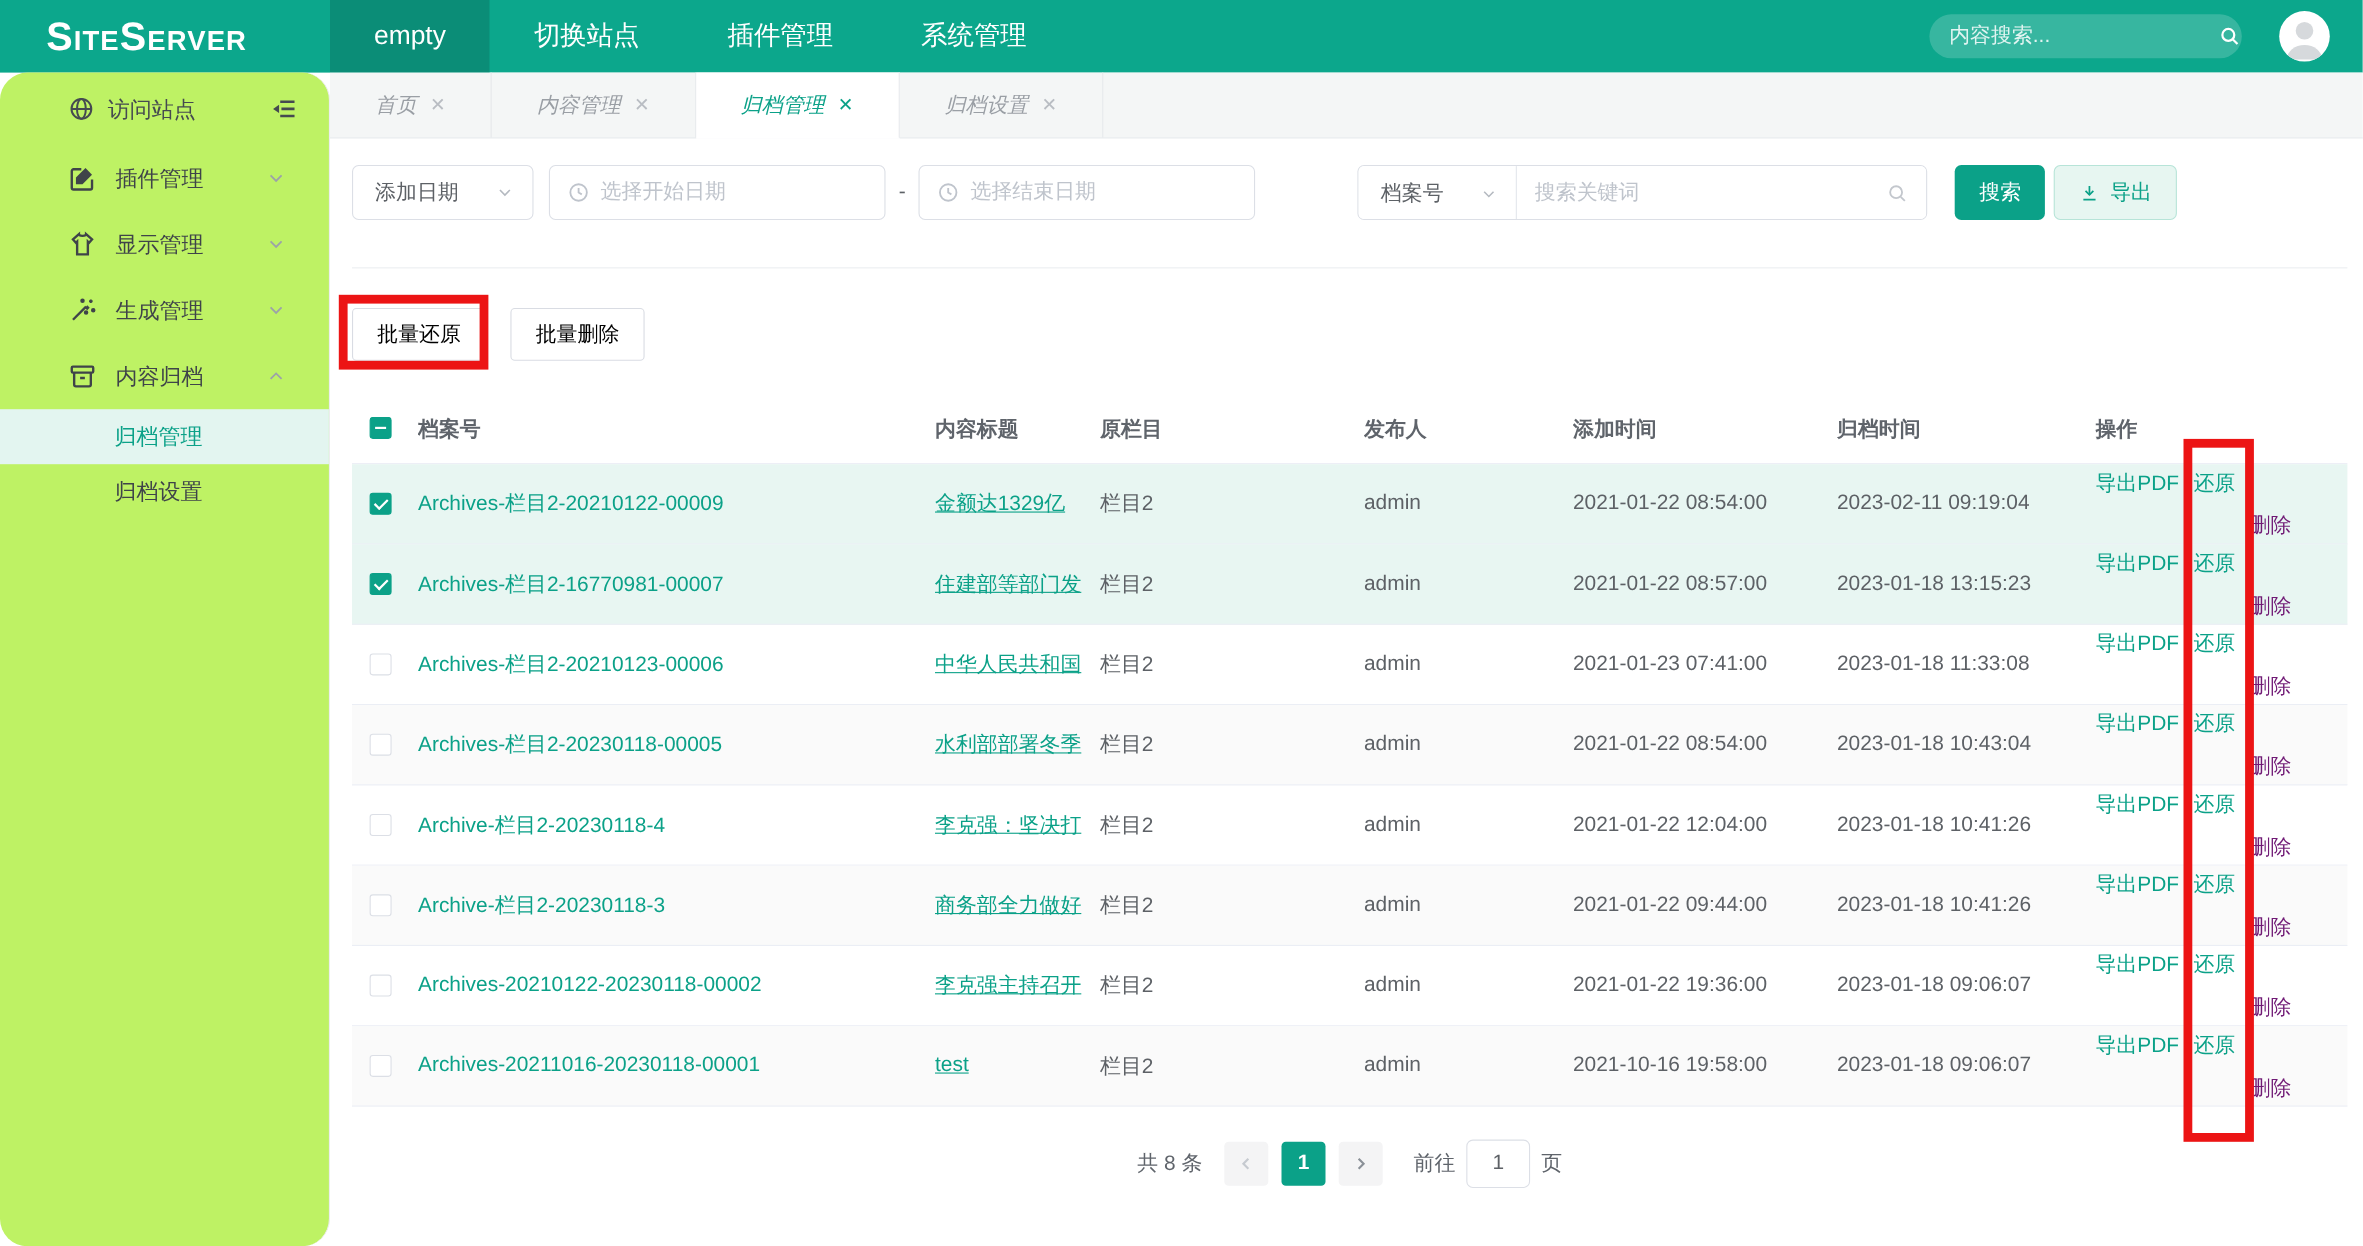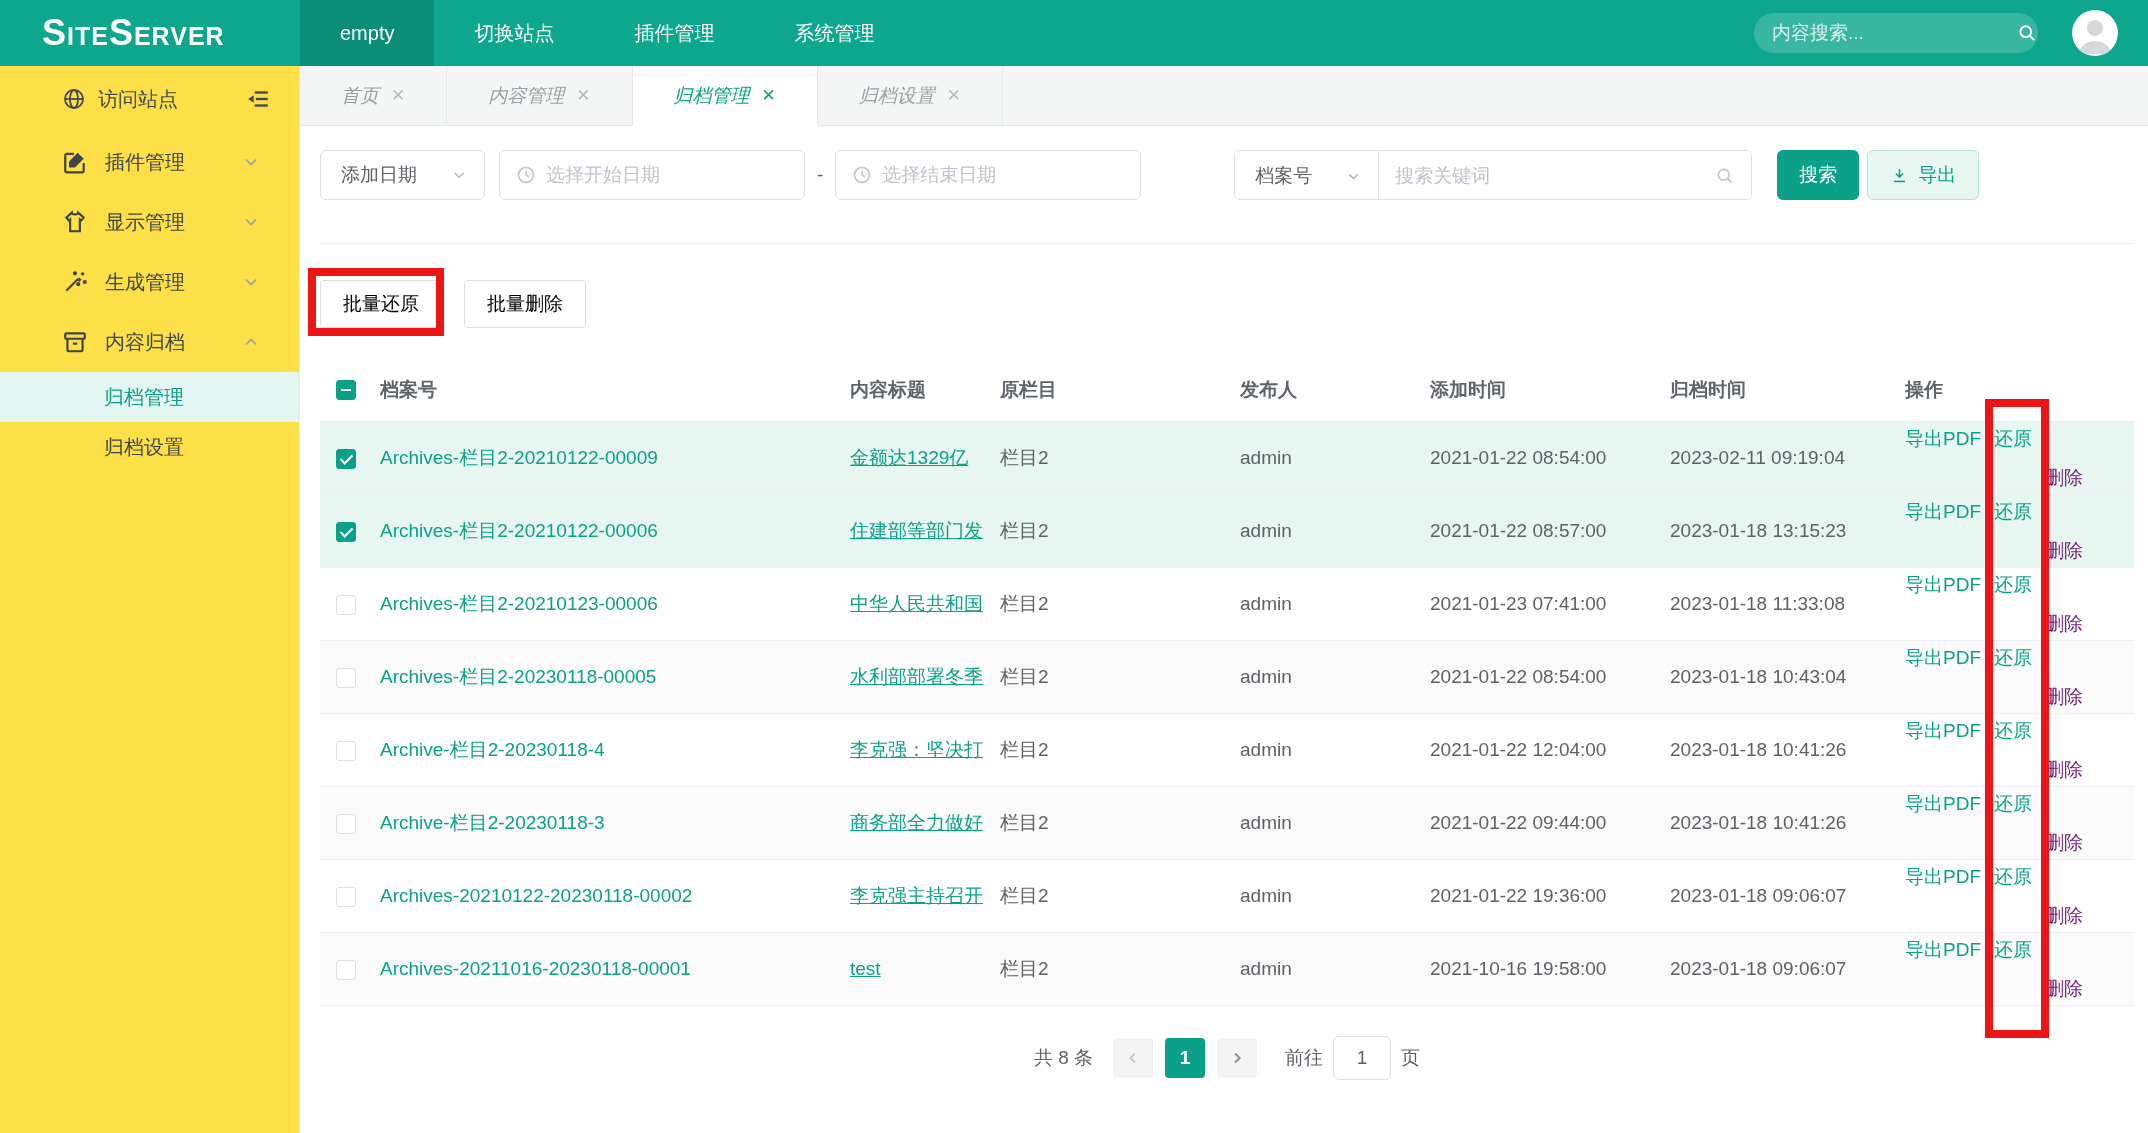--- a/index.html
+++ b/index.html
@@ -5,31 +5,31 @@
   * { margin:0; padding:0; box-sizing:border-box; }
   html,body { width:2148px; height:1133px; overflow:hidden; }
   body { font-family:"Liberation Sans","DejaVu Sans",sans-serif; font-size:19px; color:#5d6166; background:#fff; position:relative; }
   a { text-decoration:none; cursor:pointer; }
 
   
   .topbar { height:66px; background:#0ca78c; display:flex; align-items:center; }
   .logo { width:300px; padding-left:42px; color:#fff; display:flex; align-items:baseline; letter-spacing:1px; cursor:pointer; }
   .logo .lg { font-size:36px; font-weight:bold; }
   .logo .sm { font-size:25px; font-weight:bold; }
-  .nav-item { height:66px; line-height:66px; padding:0 40px; color:#fff; font-size:20px; cursor:pointer; }
+  .nav-item { height:66px; line-height:66px; padding:0 40px; color:#fff; font-size:24px; cursor:pointer; }
   .nav-item.active { background:#0b8d77; }
   .topbar-right { margin-left:auto; display:flex; align-items:center; padding-right:30px; }
   .nav-search { width:284px; height:40px; background:rgba(255,255,255,.18); border-radius:20px; display:flex; align-items:center; padding:0 18px; }
   .nav-search input { flex:1; background:transparent; border:none; outline:none; color:#fff; font-size:19px; font-family:inherit; }
   .nav-search input::placeholder { color:rgba(255,255,255,.85); }
   .avatar { width:46px; height:46px; border-radius:50%; background:#fff; margin-left:34px; display:flex; align-items:center; justify-content:center; overflow:hidden; cursor:pointer; }
 
   
   .shell { display:flex; height:1067px; }
-  .sidebar { width:300px; background:#fde047; border-right:1px solid #ececee; flex-shrink:0; }
+  .sidebar { width:300px; background:#bef264; border-right:1px solid #ececee; flex-shrink:0;border-radius:25px; }
   .main { flex:1; display:flex; flex-direction:column; min-width:0; }
 
   
   .side-header { height:66px; display:flex; align-items:center; padding:0 28px 0 62px; color:#454a50; font-size:20px; cursor:pointer; }
   .side-header .txt { margin-left:12px; }
   .collapse-btn { margin-left:auto; color:#454a50; cursor:pointer; display:flex; }
   .menu-item { height:60px; display:flex; align-items:center; padding:0 38px 0 62px; color:#3f4449; font-size:20px; cursor:pointer; }
   .menu-item .mi-icon { width:26px; height:26px; color:#3f4449; flex-shrink:0; }
   .menu-item .txt { margin-left:17px; }
   .menu-item .chev { margin-left:auto; color:#9ca2a8; display:flex; }
@@ -346,21 +346,21 @@
     <div class="cell c-arch">2023-02-11 09:19:04</div>
     <div class="cell c-ops">
       <a class="link">导出PDF</a>
       <a class="link">还原</a>
       <a class="link danger">删除</a>
     </div>
   </div>
 
   <div class="trow selected">
     <div class="cell c-check"><span class="checkbox checked"></span></div>
-    <div class="cell c-no"><a class="link">Archives-栏目2-20210122-00006</a></div>
+    <div class="cell c-no"><a class="link">Archives-栏目2-16770981-00007</a></div>
     <div class="cell c-title"><a class="link underline">住建部等部门发</a></div>
     <div class="cell c-channel">栏目2</div>
     <div class="cell c-pub">admin</div>
     <div class="cell c-added">2021-01-22 08:57:00</div>
     <div class="cell c-arch">2023-01-18 13:15:23</div>
     <div class="cell c-ops">
       <a class="link">导出PDF</a>
       <a class="link">还原</a>
       <a class="link danger">删除</a>
     </div>

